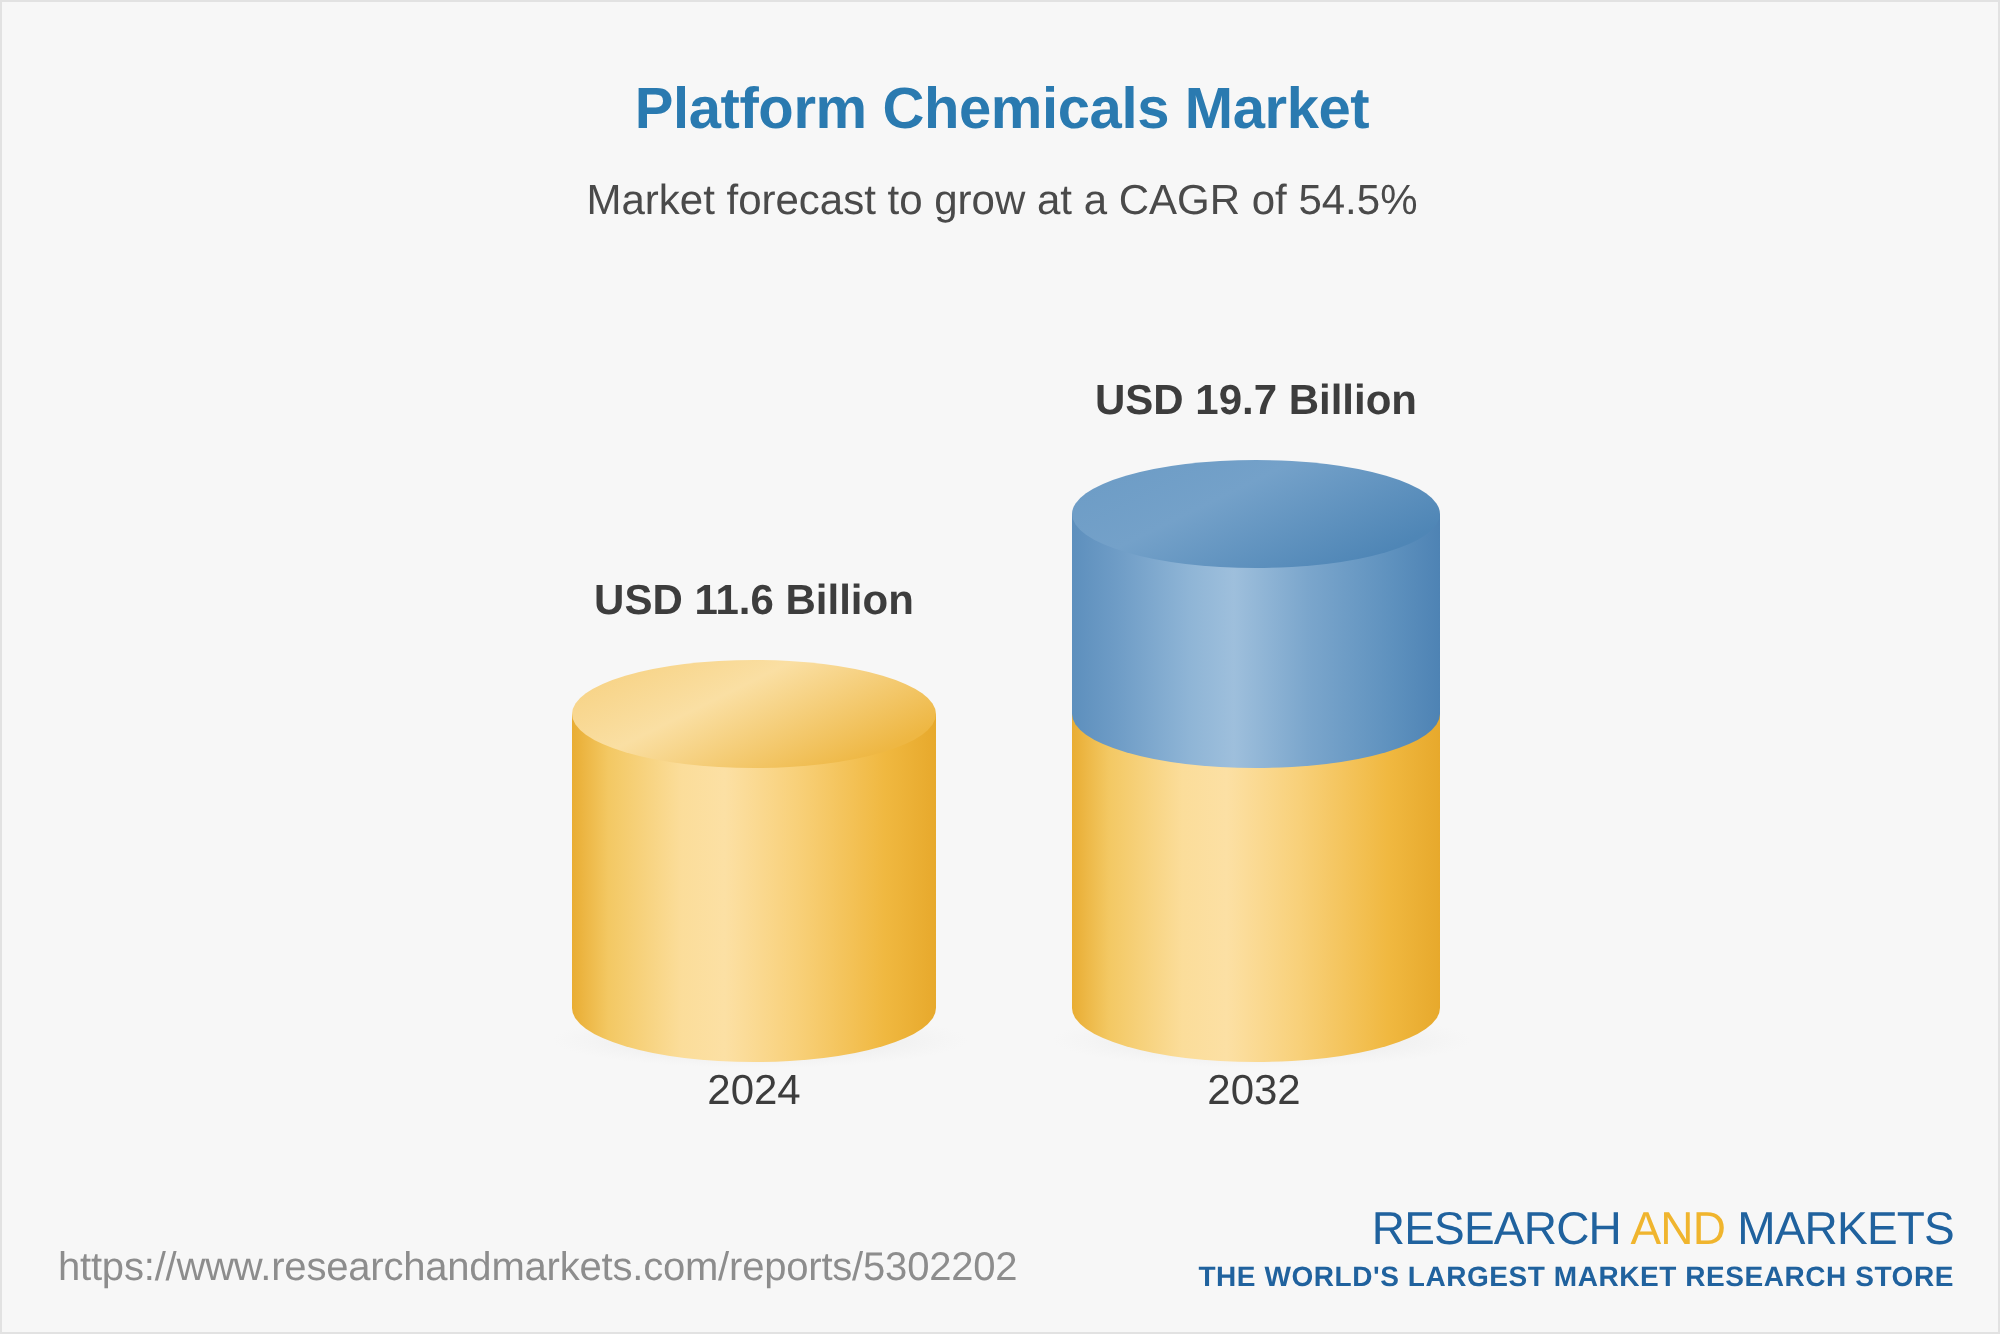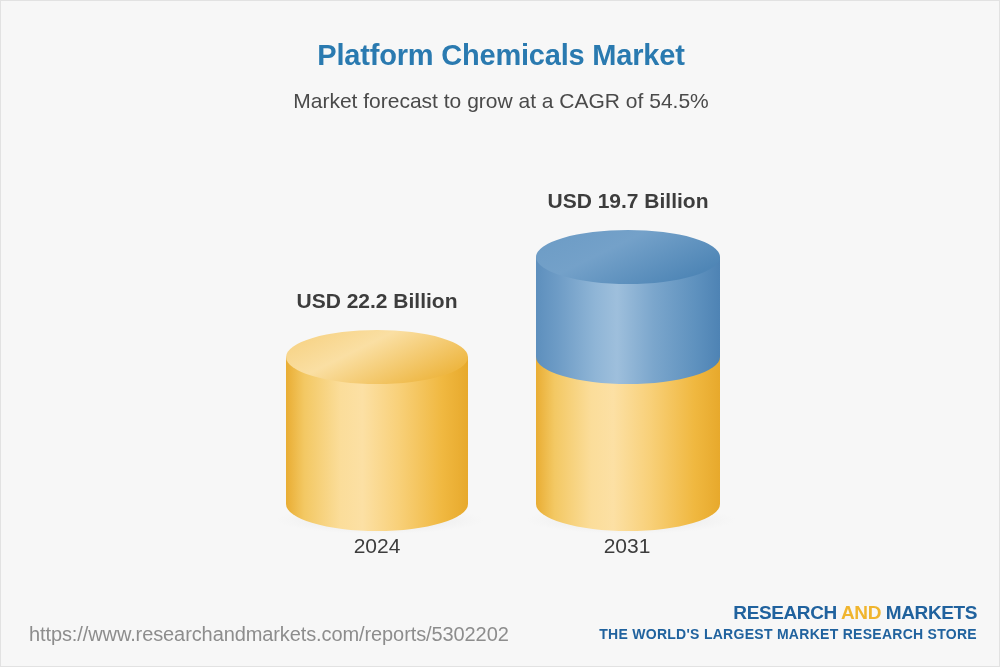--- a/index.html
+++ b/index.html
@@ -104,22 +104,22 @@
     letter-spacing: -0.1px;
   }
 
   .logo {
     position: absolute;
     right: 22px;
     top: 602px;
     text-align: right;
   }
   .logo-main {
-    font-size: 19px;
-    font-weight: bold;
+    font-size: 23px;
+    font-weight: normal;
     letter-spacing: -0.4px;
     line-height: 1;
     white-space: nowrap;
   }
   .logo-main .w-research,
   .logo-main .w-markets { color: #20629e; }
   .logo-main .w-and { color: #f0b52e; }
   .logo-tag {
     margin-top: 4px;
     font-size: 14px;
@@ -135,21 +135,21 @@
 <div id="infographic">
 
   <div class="chart-title">Platform Chemicals Market</div>
 
   <div class="chart-subtitle">Market forecast to grow at a CAGR of 54.5%</div>
 
   <div class="plot-area">
 
     <div class="bar-group g0">
 
-      <div class="value-label">USD 22.2 Billion</div>
+      <div class="value-label">USD 11.6 Billion</div>
 
       <svg class="cyl-svg" width="216" height="230" viewBox="0 0 216 230">
         <defs>
           <linearGradient id="yellowBody" x1="0" y1="0" x2="1" y2="0">
             <stop offset="0" stop-color="#e9ad33"></stop>
             <stop offset="0.10" stop-color="#f3c863"></stop>
             <stop offset="0.30" stop-color="#fbdd9a"></stop>
             <stop offset="0.42" stop-color="#fce0a4"></stop>
             <stop offset="0.62" stop-color="#f8d079"></stop>
             <stop offset="0.86" stop-color="#f0b840"></stop>
@@ -221,21 +221,21 @@
                  A 92,27 0 0 0 200,310
                  L 200,163 Z" fill="url(#yellowBody2)"></path>
 
         <path d="M 16,63 L 16,163
                  A 92,27 0 0 0 200,163
                  L 200,63 Z" fill="url(#blueBody)"></path>
 
         <ellipse cx="108" cy="63" rx="92" ry="27" fill="url(#blueTop)"></ellipse>
       </svg>
 
-      <div class="cat-label">2031</div>
+      <div class="cat-label">2032</div>
     </div>
 
   </div>
 
   <div class="footer-url">https://www.researchandmarkets.com/reports/5302202</div>
 
   <div class="logo">
     <div class="logo-main">
       <span class="w-research">RESEARCH</span><span> </span><span class="w-and">AND</span><span> </span><span class="w-markets">MARKETS</span>
     </div>

